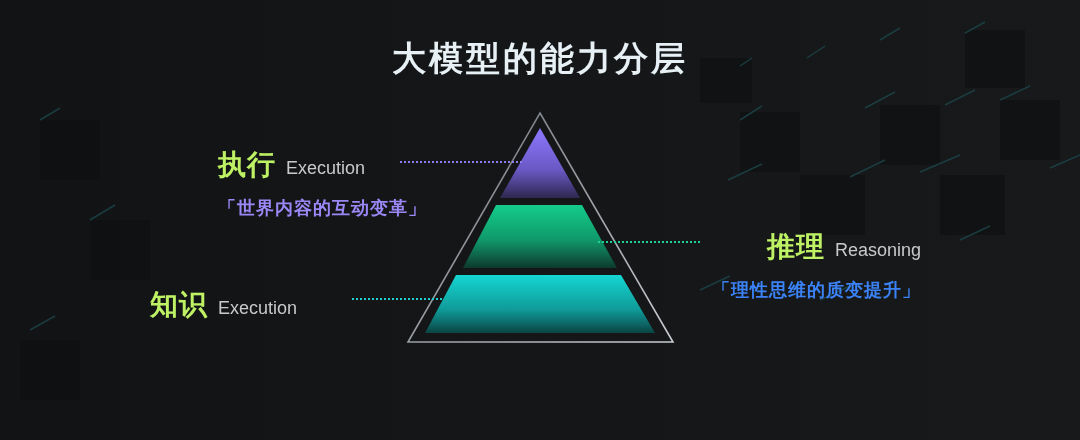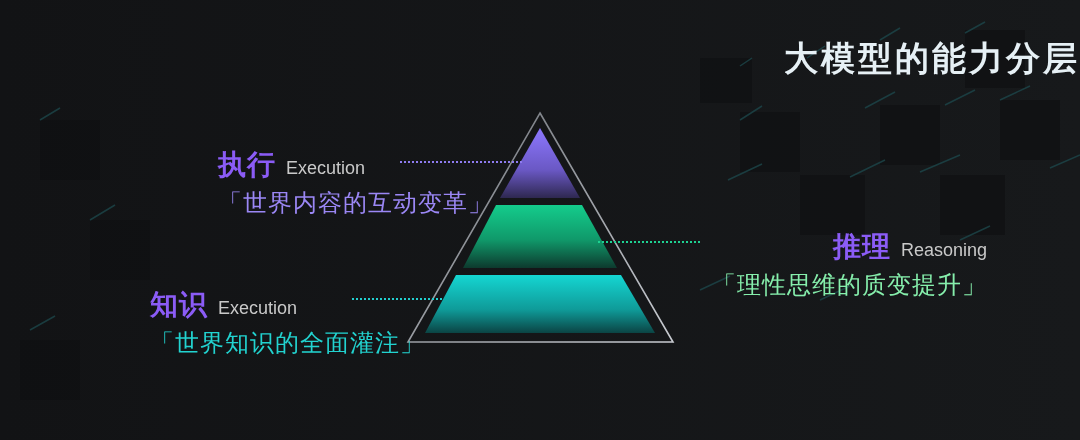--- a/index.html
+++ b/index.html
@@ -5,28 +5,28 @@
   html, body { margin:0; padding:0; }
   body {
     width:1080px; height:440px; overflow:hidden;
     background:#131416;
     font-family:"DejaVu Sans","Liberation Sans",sans-serif;
     position:relative;
   }
   .bg { position:absolute; inset:0; }
   .title {
     position:absolute; left:0; width:1080px; top:36px;
-    text-align:right; color:#e6f0f5; font-size:34px; font-weight:bold;
+    text-align:center; color:#e6f0f5; font-size:34px; font-weight:bold;
     letter-spacing:3px;
   }
   .label { position:absolute; }
   .label .head { white-space:nowrap; }
-  .label .zh { color:#8b5cf6; font-size:28px; font-weight:bold; letter-spacing:1px; }
+  .label .zh { color:#bef264; font-size:28px; font-weight:bold; letter-spacing:1px; }
   .label .en { color:#c9c9c9; font-size:18px; margin-left:10px; font-family:"Liberation Sans",sans-serif;margin-top:36px; }
-  .label .sub { font-size:24px; margin-top:3px; white-space:nowrap; letter-spacing:1px; }
+  .label .sub { font-size:18px; margin-top:12px; white-space:nowrap; letter-spacing:1px;font-weight:bold; }
   #lbl-exec { left:218px; top:146px; }
   #lbl-reason { left:712px; top:228px;text-align:right; }
   #lbl-know { left:150px; top:286px; }
   svg.pyramid { position:absolute; left:0; top:0; }
 </style>
 </head>
 <body>
 
 <svg class="bg" width="1080" height="440" viewBox="0 0 1080 440">
   <defs>
@@ -110,21 +110,20 @@
   <div class="head">
     <span class="zh">执行</span><span class="en">Execution</span>
   </div>
   <div class="sub" style="color:#9b87f5">「世界内容的互动变革」</div>
 </div>
 
 <div class="label" id="lbl-reason">
   <div class="head">
     <span class="zh">推理</span><span class="en">Reasoning</span>
   </div>
-  <div class="sub" style="color:#86efac">「理性思维的质变提升」</div>
+  <div class="sub" style="color:#3b82f6">「理性思维的质变提升」</div>
 </div>
 
 <div class="label" id="lbl-know">
   <div class="head">
     <span class="zh">知识</span><span class="en">Execution</span>
   </div>
-  <div class="sub" style="color:#22d3d0">「世界知识的全面灌注」</div>
 </div>
 
 </body></html>

